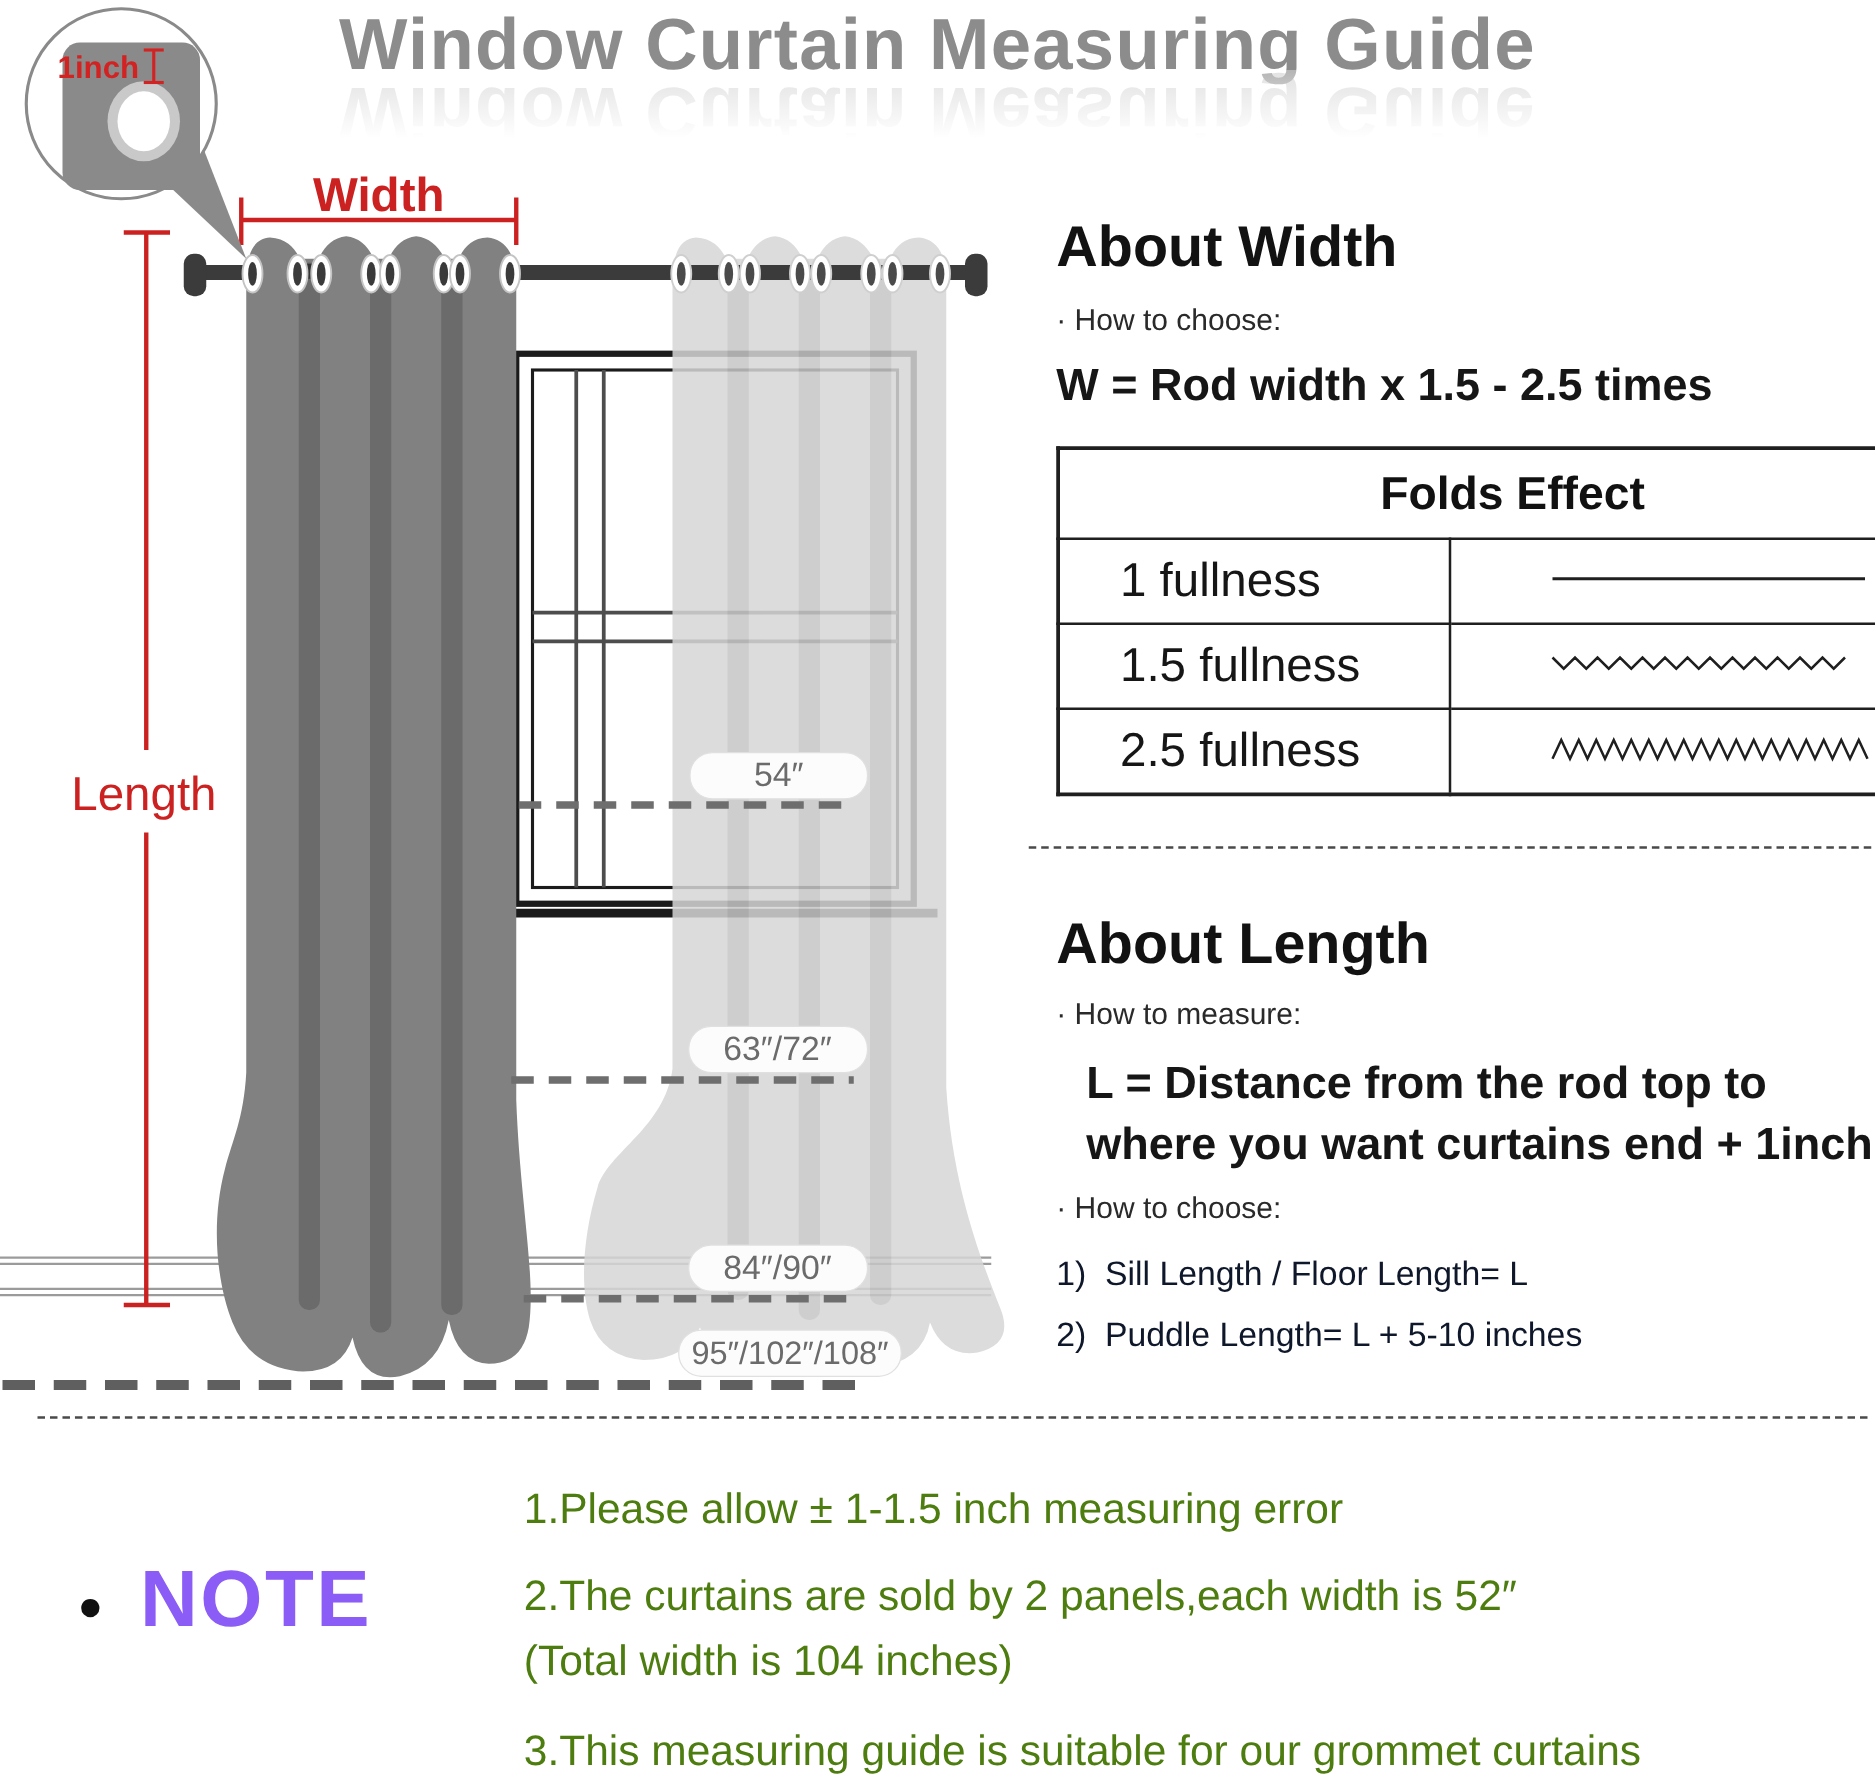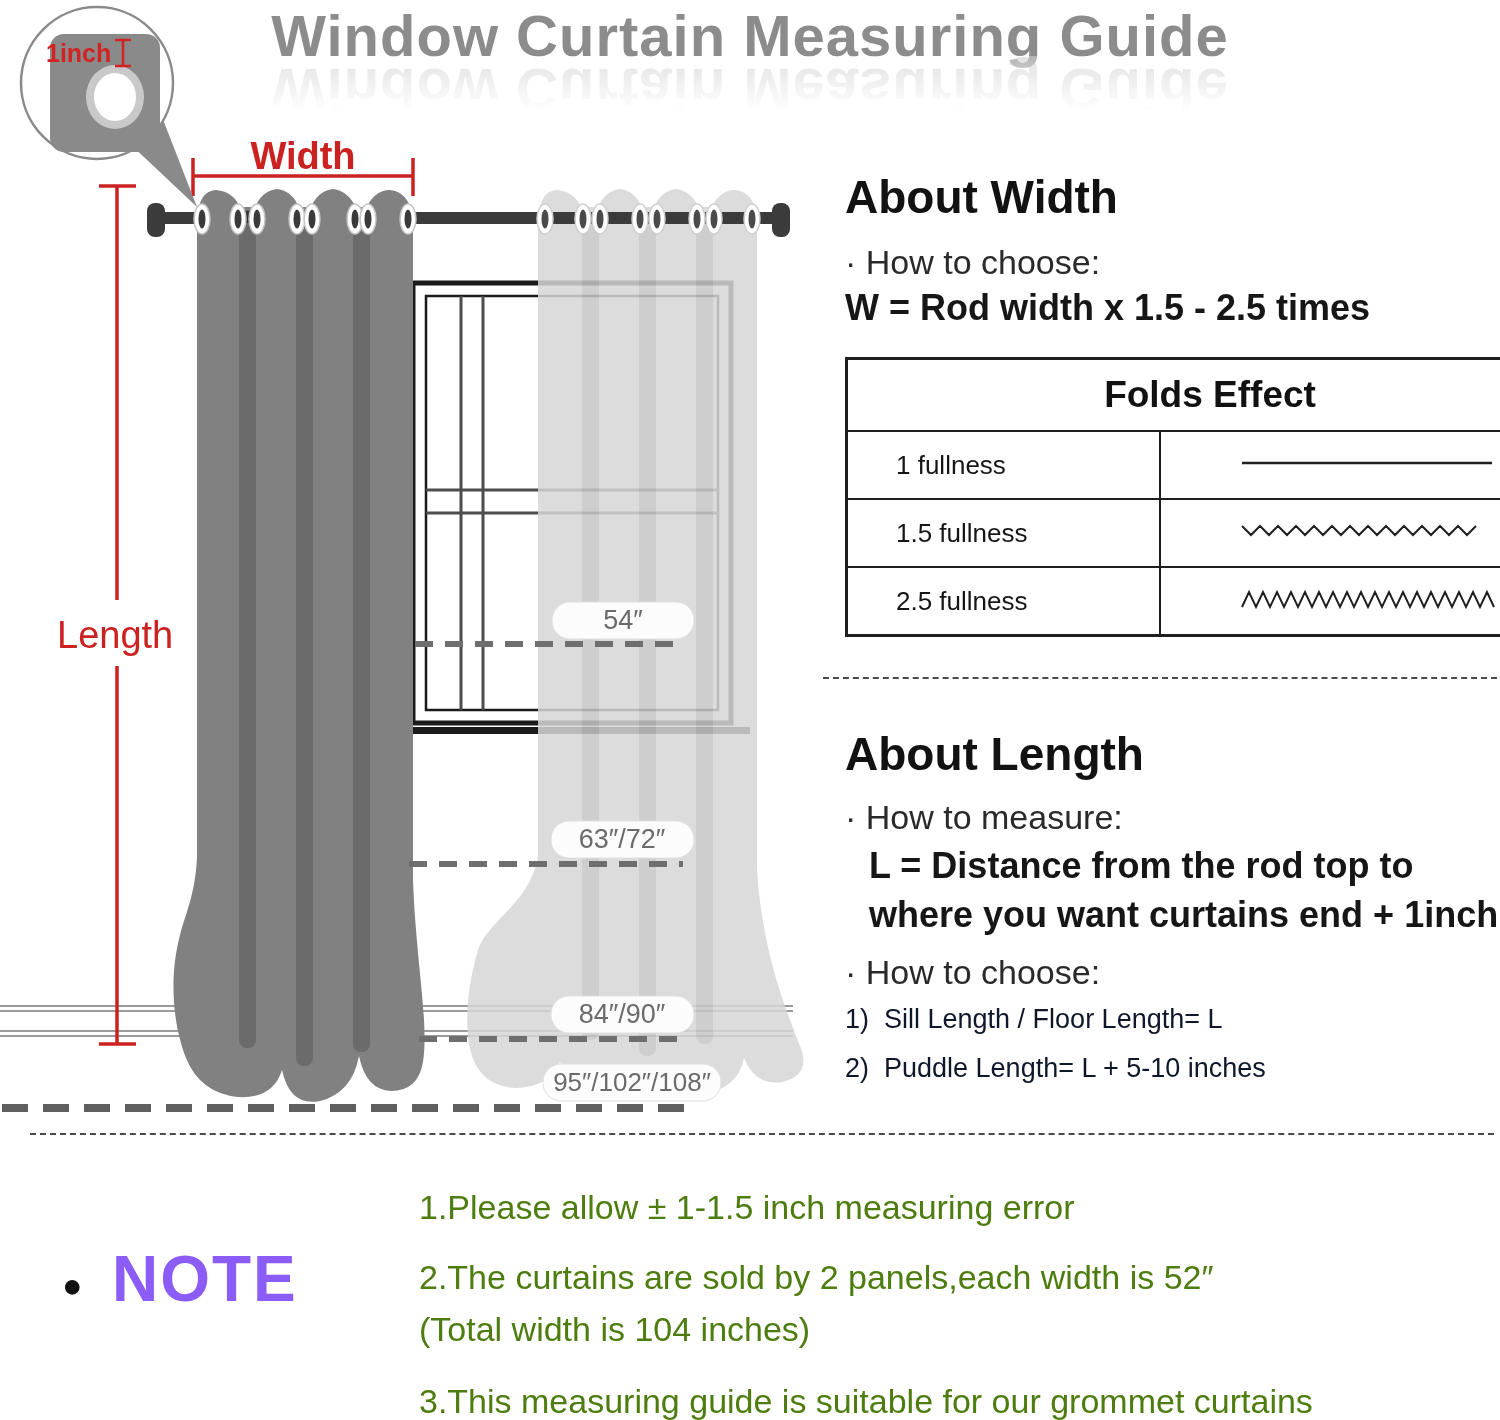--- a/index.html
+++ b/index.html
@@ -10,30 +10,30 @@
   
   #title{top:2px;left:0;width:1500px;text-align:center;font-size:58px;font-weight:bold;
          color:#8c8c8c;letter-spacing:1px;white-space:nowrap;}
   #title-reflect{top:56px;left:0;width:1500px;text-align:center;font-size:58px;font-weight:bold;
          color:#8c8c8c;letter-spacing:1px;white-space:nowrap;transform:scaleY(-1);opacity:.38;}
   #title-fade{top:56px;left:0;width:1500px;height:70px;
          background:linear-gradient(to bottom,rgba(255,255,255,.35) 0%,#fff 78%);}
 
   
   .h-section{font-size:46px;font-weight:bold;color:#121212;}
-  .bullet-line{font-size:34px;color:#2a2a2a;}
+  .bullet-line{font-size:24px;color:#2a2a2a;}
   .formula{font-size:36px;font-weight:600;color:#161616;}
   .opt{font-size:27px;color:#0f172a;white-space:pre;}
 
   
   #folds-table{left:845px;top:357px;width:730px;border:3px solid #1f1f1f;border-collapse:collapse;}
   #folds-table .hdr{height:68px;border-bottom:2px solid #1f1f1f;text-align:center;
         font-size:37px;font-weight:600;color:#111;vertical-align:middle;}
   #folds-table td{border:2px solid #1f1f1f;vertical-align:middle;}
-  #folds-table td.lbl{width:262px;height:64px;font-size:26px;color:#161616;padding-left:48px;}
+  #folds-table td.lbl{width:262px;height:64px;font-size:38px;color:#161616;padding-left:48px;}
   #folds-table td.fx{text-align:center;}
 
   .dash-div{border-top:2px dashed #4a4a4a;height:0;}
 
   
   #note-dot{left:62px;top:1266px;font-size:34px;color:#111;}
   #note-head{left:112px;top:1242px;font-size:64px;font-weight:bold;color:#8b5cf6;letter-spacing:2px;}
   .note-item{left:383px;font-size:34px;color:#4d7c0f;white-space:nowrap;margin-left:36px;}
 </style>
 </head>

